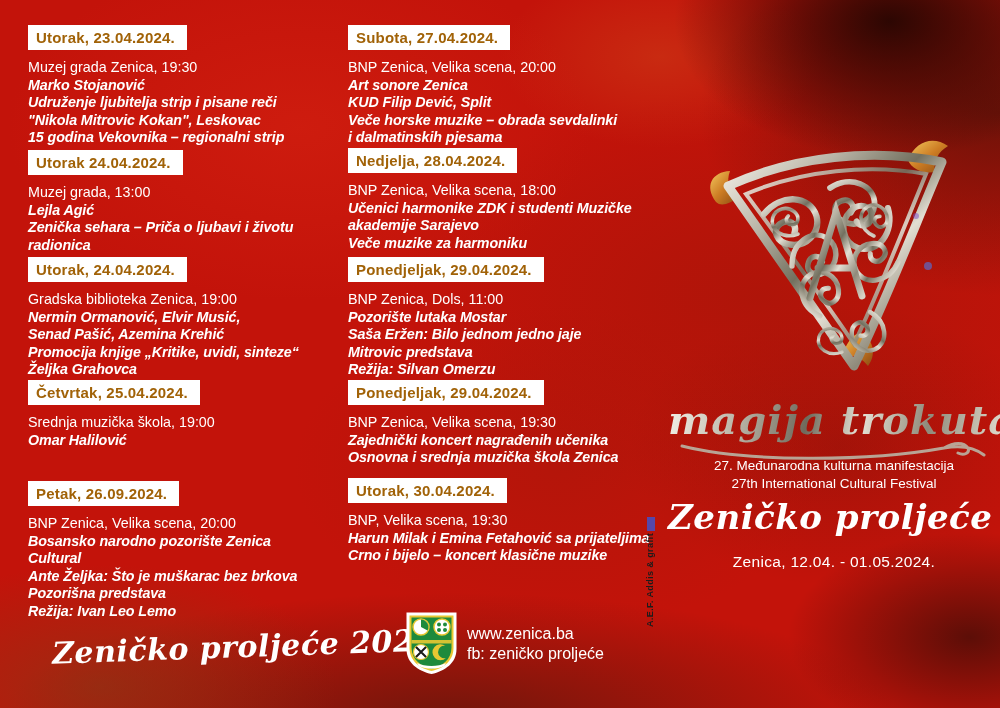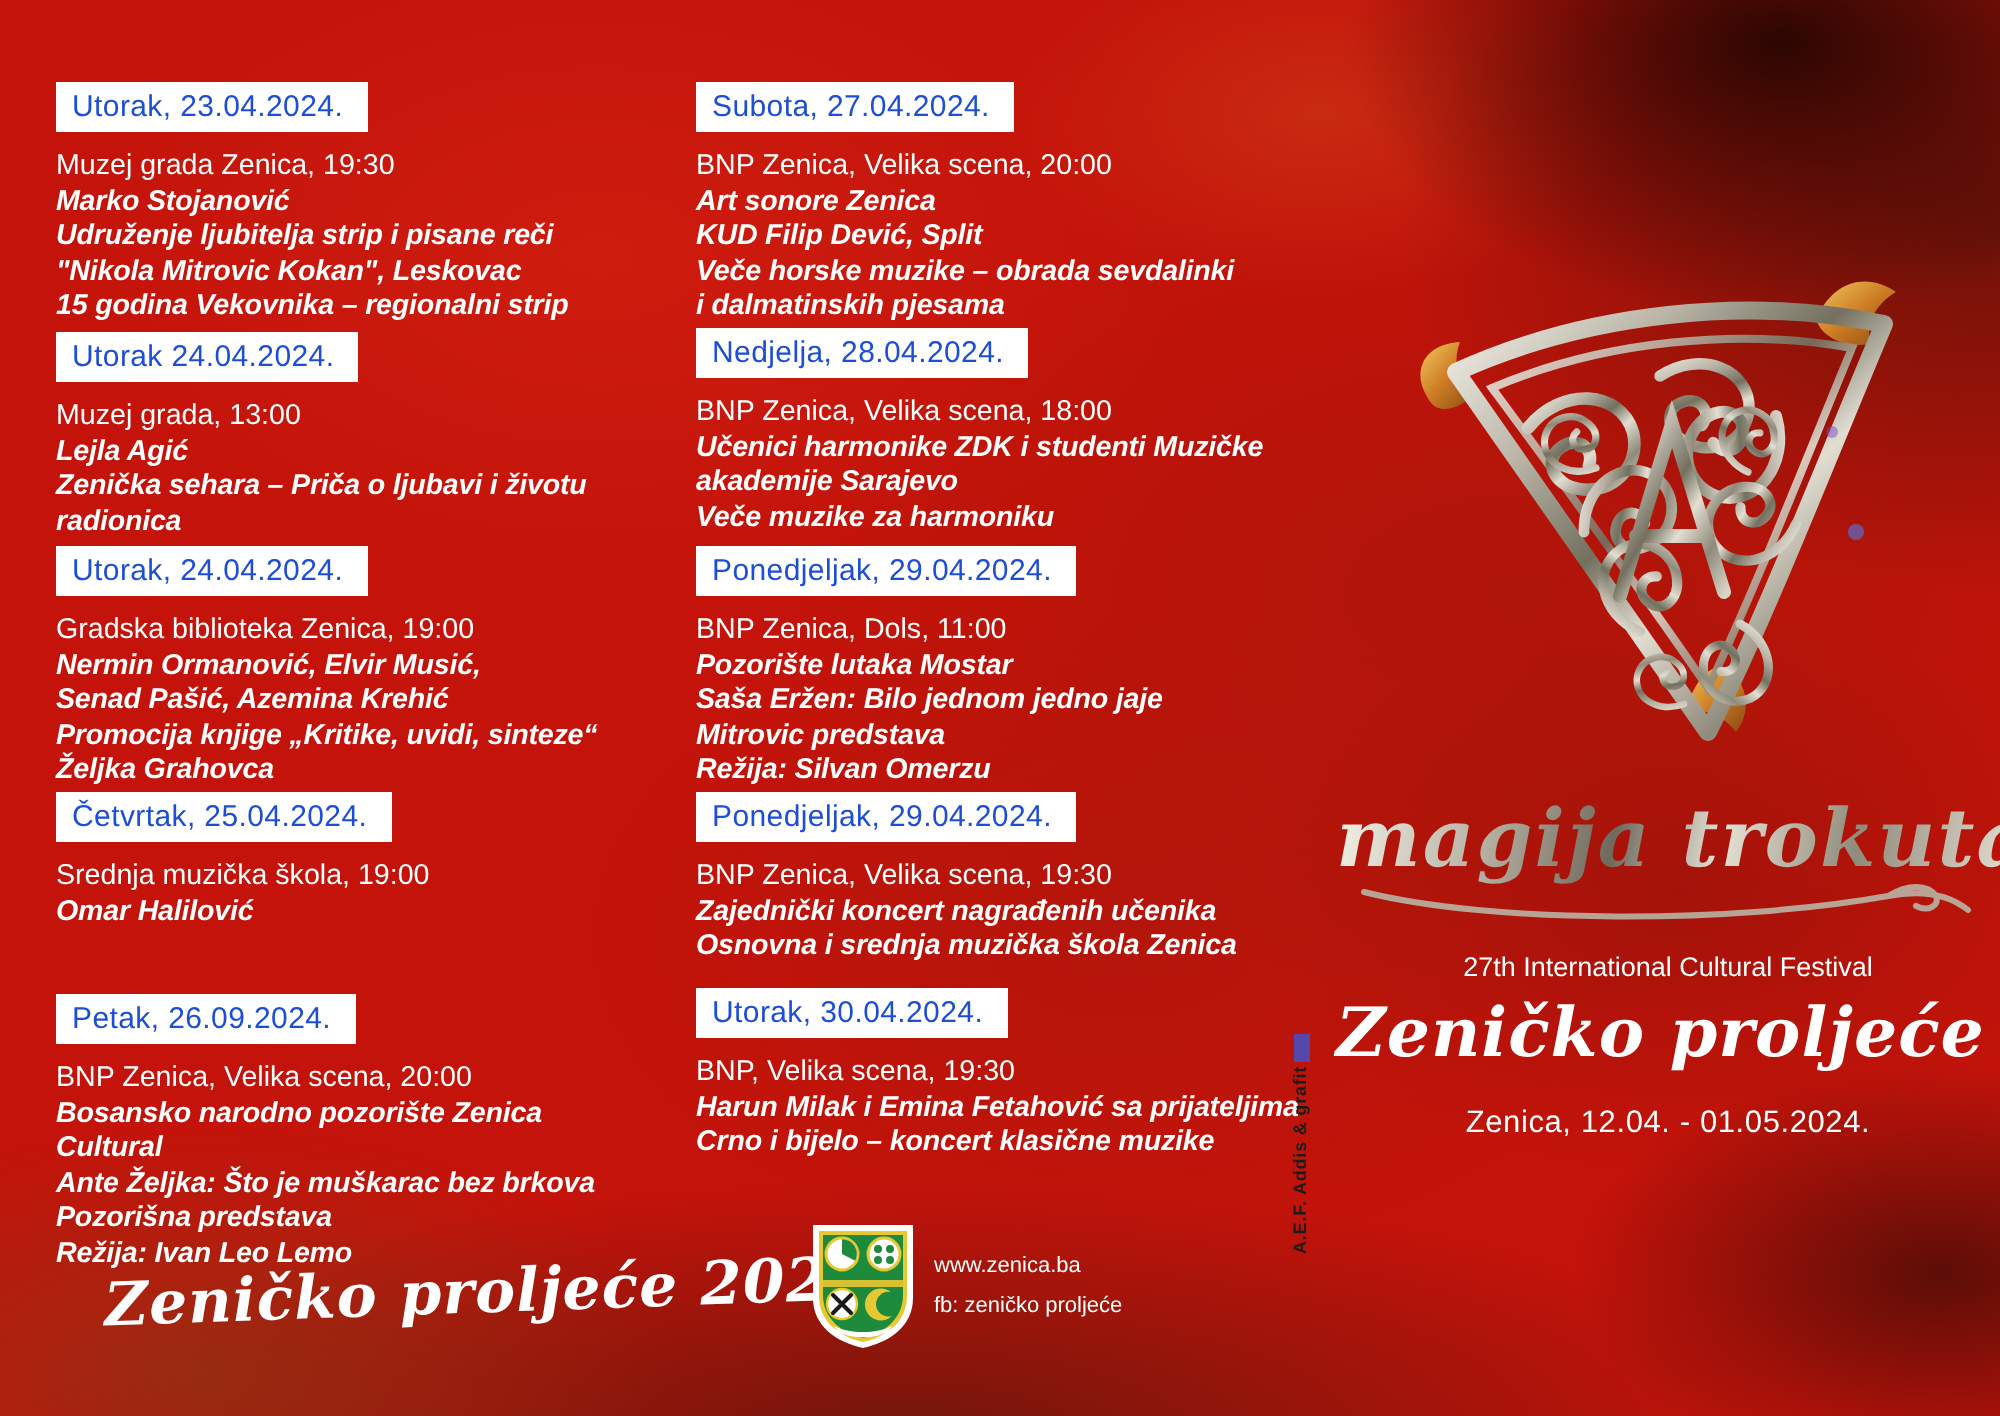--- a/index.html
+++ b/index.html
@@ -17,33 +17,33 @@
       radial-gradient(ellipse 420px 250px at 30% 18%, rgba(226,44,22,0.35), rgba(226,44,22,0) 70%),
       radial-gradient(ellipse 230px 130px at 66% 8%, rgba(214,96,34,0.3), rgba(214,96,34,0) 70%),
       radial-gradient(ellipse 380px 230px at 56% 66%, rgba(160,24,10,0.42), rgba(160,24,10,0) 70%),
       radial-gradient(ellipse 300px 200px at 84% 63%, rgba(120,18,8,0.4), rgba(120,18,8,0) 70%);
   }
   .col{position:absolute;top:0;height:708px;}
   #col-left{left:28px;width:312px;}
   #col-mid{left:348px;width:315px;}
   .event{position:absolute;left:0;}
   .date-box{
-    display:inline-block;background:#fff;color:#1d4ed8;
-    font-weight:normal;font-size:15px;line-height:17px;
-    padding:4px 12px 4px 8px;letter-spacing:0.2px;white-space:nowrap;margin-top:16px;
+    display:inline-block;background:#fff;color:#a16207;
+    font-weight:bold;font-size:15px;line-height:17px;
+    padding:4px 12px 4px 8px;letter-spacing:0.2px;white-space:nowrap;
   }
   .venue{margin-top:9px;color:#fff;font-size:14.3px;line-height:17.6px;white-space:nowrap;}
   .line{color:#fff;font-size:14.3px;line-height:17.6px;font-weight:bold;font-style:italic;white-space:nowrap;letter-spacing:-0.1px;}
   .footer-script{
     position:absolute;left:52px;top:629px;color:#fff;
     font-family:"DejaVu Serif",serif;font-style:italic;font-weight:bold;
     font-size:30px;transform:rotate(-2deg);white-space:nowrap;letter-spacing:0.5px;
   }
   .logo-wrap{position:absolute;left:405px;top:611px;}
-  .weblines{position:absolute;left:467px;top:624px;color:#fff;font-size:11px;line-height:19.5px;}
+  .weblines{position:absolute;left:467px;top:624px;color:#fff;font-size:16px;line-height:19.5px;}
   .credit-vertical{
     position:absolute;left:645px;top:627px;transform:rotate(-90deg);transform-origin:0 0;
     font-size:9px;font-weight:bold;color:#1c1c1c;white-space:nowrap;letter-spacing:0.4px;
   }
   .credit-accent{display:inline-block;width:14px;height:8px;background:#4350c8;opacity:0.85;margin-left:2px;vertical-align:middle;}
   .right-panel{position:absolute;left:668px;top:0;width:332px;height:708px;text-align:center;}
   .ornament{position:absolute;left:34px;top:116px;}
   .magija{
     position:absolute;left:0;top:396px;width:332px;
     font-family:"DejaVu Serif",serif;font-style:italic;font-weight:bold;
@@ -152,18 +152,19 @@
       </g>
       <circle cx="226" cy="150" r="4" fill="#5a6ac8" opacity="0.7"></circle>
       <circle cx="214" cy="100" r="3" fill="#7a4ac8" opacity="0.5"></circle>
     </svg>
 
     <div class="magija">magija trokuta</div>
     <svg class="swash" width="316" height="26" viewBox="0 0 316 26">
       <path d="M6 8 C70 24 190 24 268 10 C284 7 298 9 308 17 M268 10 C278 4 288 4 292 10 C294 15 288 18 282 15" fill="none" stroke="#b9b4a4" stroke-width="3" stroke-linecap="round" opacity="0.9"></path>
     </svg>
 
+    <div class="sub-bs">27. Međunarodna kulturna manifestacija</div>
     <div class="sub-en">27th International Cultural Festival</div>
     <div class="big-title">Zeničko proljeće 2024</div>
     <div class="dates">Zenica, 12.04. - 01.05.2024.</div>
   </div>
 
 </div>
 
 </body></html>

